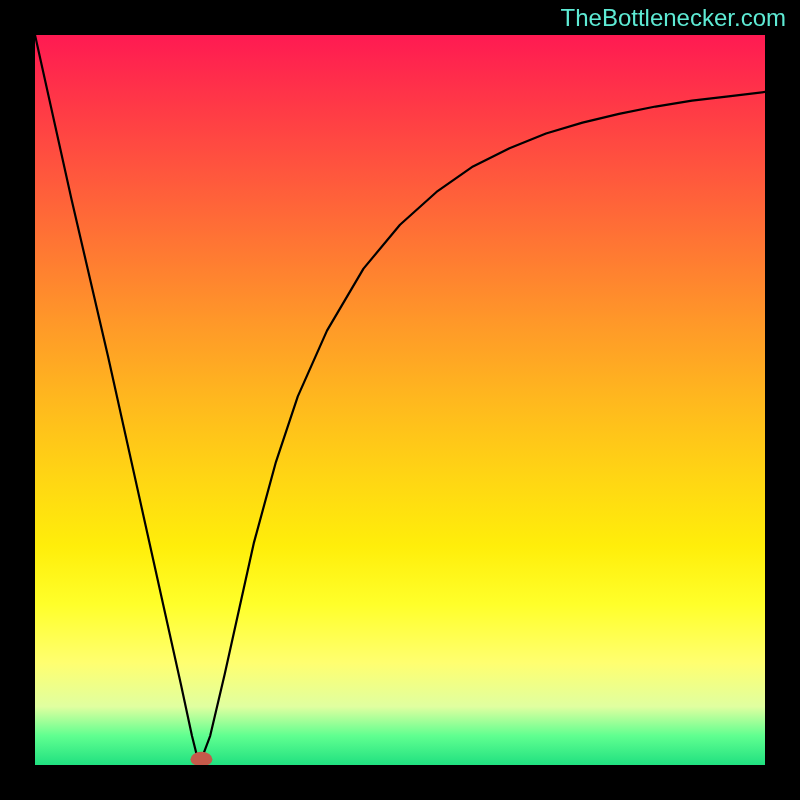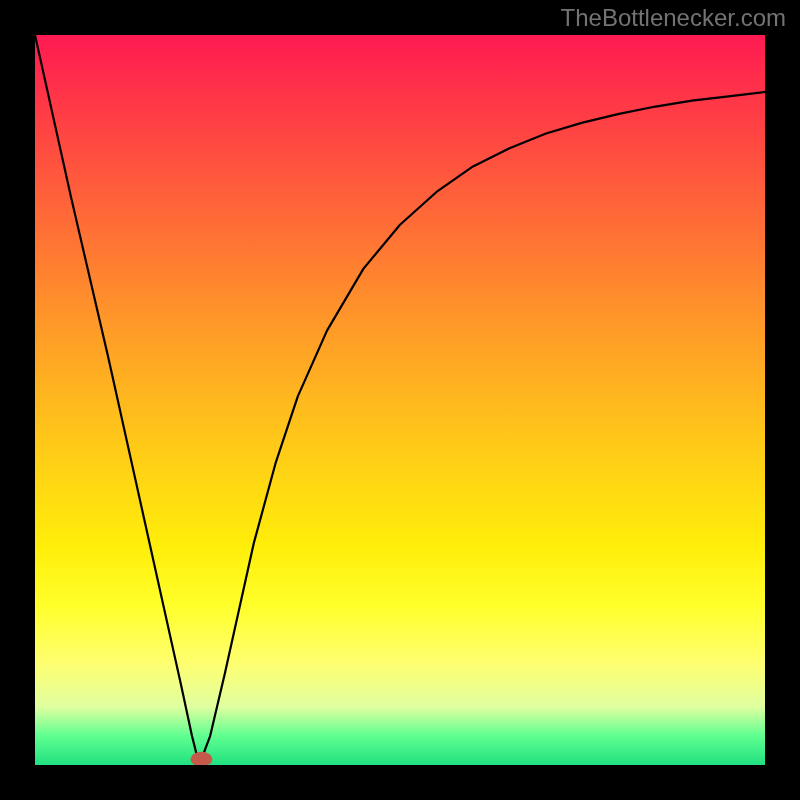--- a/index.html
+++ b/index.html
@@ -49,21 +49,21 @@
     width: 730px;
     height: 730px;
   }
   .curve path, .curve ellipse {
     vector-effect: non-scaling-stroke;
   }
   .watermark {
     position: absolute;
     top: 4px;
     right: 14px;
-    color: #737373;
+    color: #5eead4;
     font-size: 24px;
     letter-spacing: 0px;
     user-select: none;
   }
 </style>
 </head>
 <body>
 
 <div class="frame">
   <div class="watermark">TheBottleneсker.com</div>

